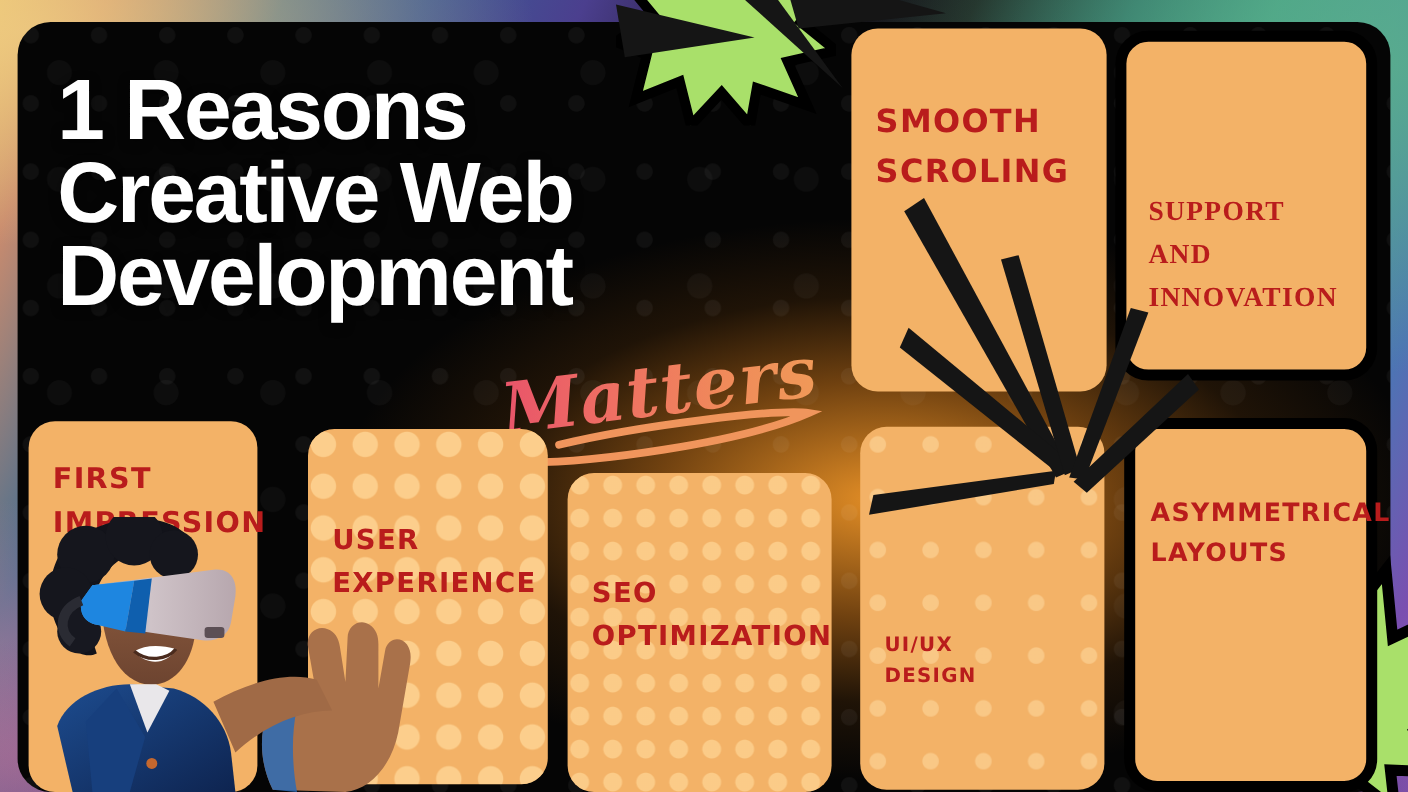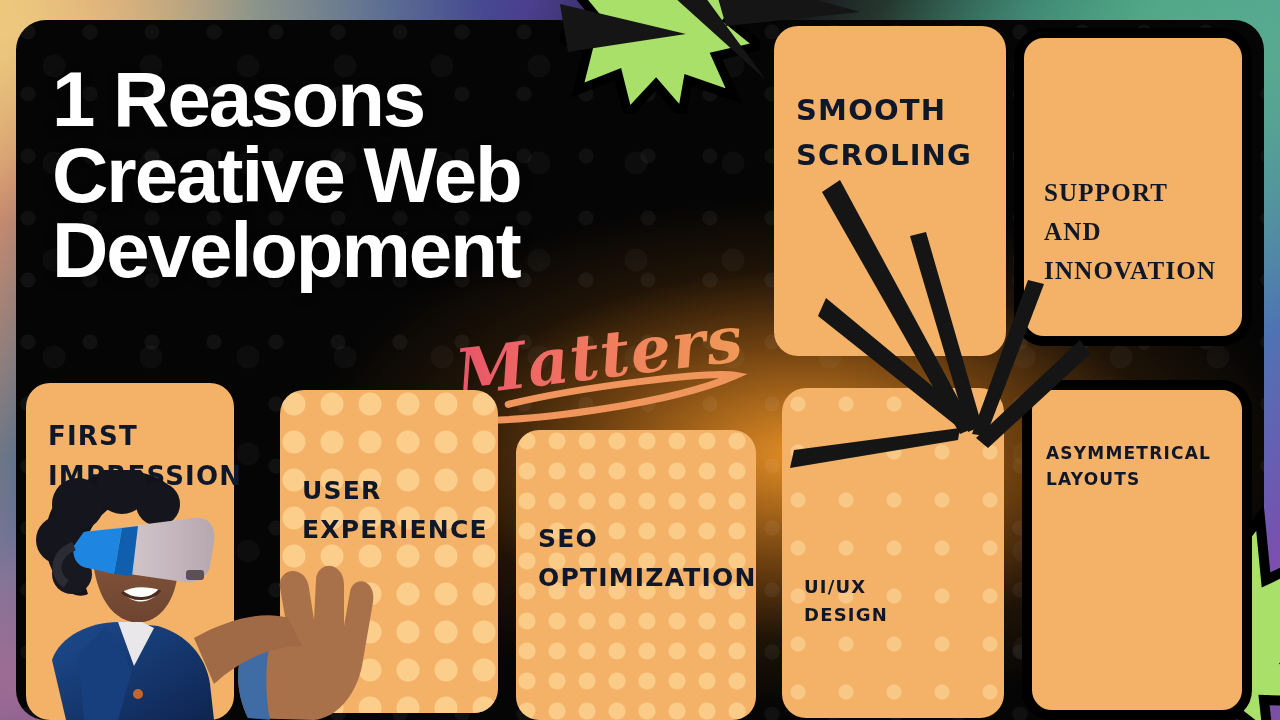--- a/index.html
+++ b/index.html
@@ -97,48 +97,48 @@
   .spikes-tr{position:absolute;left:560px;top:-40px;width:300px;height:150px;z-index:11;}
 
   
   .card{
     position:absolute;background:#f3b267;border-radius:24px;z-index:10;
     box-sizing:border-box;
   }
   .card-label{
     position:absolute;left:22px;right:14px;
     font-family:"DejaVu Sans", sans-serif;
-    font-weight:bold;letter-spacing:1.2px;color:#0f172a;
+    font-weight:bold;letter-spacing:1.2px;color:#b91c1c;
     line-height:1.55;text-transform:uppercase;
   }
   .dots{
     position:absolute;inset:0;border-radius:24px;overflow:hidden;
     background-image:radial-gradient(circle at 14px 14px, rgba(255,214,150,.78) 11px, rgba(255,255,255,0) 12px);
     background-size:38px 38px;
     pointer-events:none;
   }
   .dots.small{background-image:radial-gradient(circle at 11px 11px, rgba(255,214,150,.7) 8px, rgba(255,255,255,0) 9px);background-size:30px 30px;}
   .dots.sparse{background-image:radial-gradient(circle at 16px 16px, rgba(255,221,165,.5) 7px, rgba(255,255,255,0) 8px);background-size:48px 48px;}
 
   
   #card-smooth{left:774px;top:26px;width:232px;height:330px;}
   #card-support{left:1014px;top:28px;width:238px;height:318px;border:10px solid #000;border-radius:30px;}
   #card-first{left:26px;top:383px;width:208px;height:337px;}
   #card-user{left:280px;top:390px;width:218px;height:323px;}
-  #card-seo{left:516px;top:430px;width:240px;height:290px;border-radius:23px;}
+  #card-seo{left:516px;top:430px;width:240px;height:290px;}
   #card-uiux{left:782px;top:388px;width:222px;height:330px;}
   #card-asym{left:1022px;top:380px;width:230px;height:340px;border:10px solid #000;border-radius:30px;}
 
   #card-smooth .card-label{top:62px;font-size:29px;}
   #card-support .card-label{top:136px;font-size:25px;left:20px;font-family:Liberation Serif, serif;}
   #card-first .card-label{top:33px;font-size:26px;}
   #card-user .card-label{top:82px;font-size:25px;}
   #card-seo .card-label{top:90px;font-size:25px;}
   #card-uiux .card-label{top:185px;font-size:18px;}
-  #card-asym .card-label{top:50px;font-size:17px;left:14px;}
+  #card-asym .card-label{top:60px;font-size:23px;left:14px;}
 
   
   .person{
     position:absolute;left:26px;top:470px;width:280px;height:250px;z-index:14;
     pointer-events:none;
   }
   .photo-hand{
     position:absolute;left:230px;top:480px;width:150px;height:240px;z-index:13;
   }
 </style>

